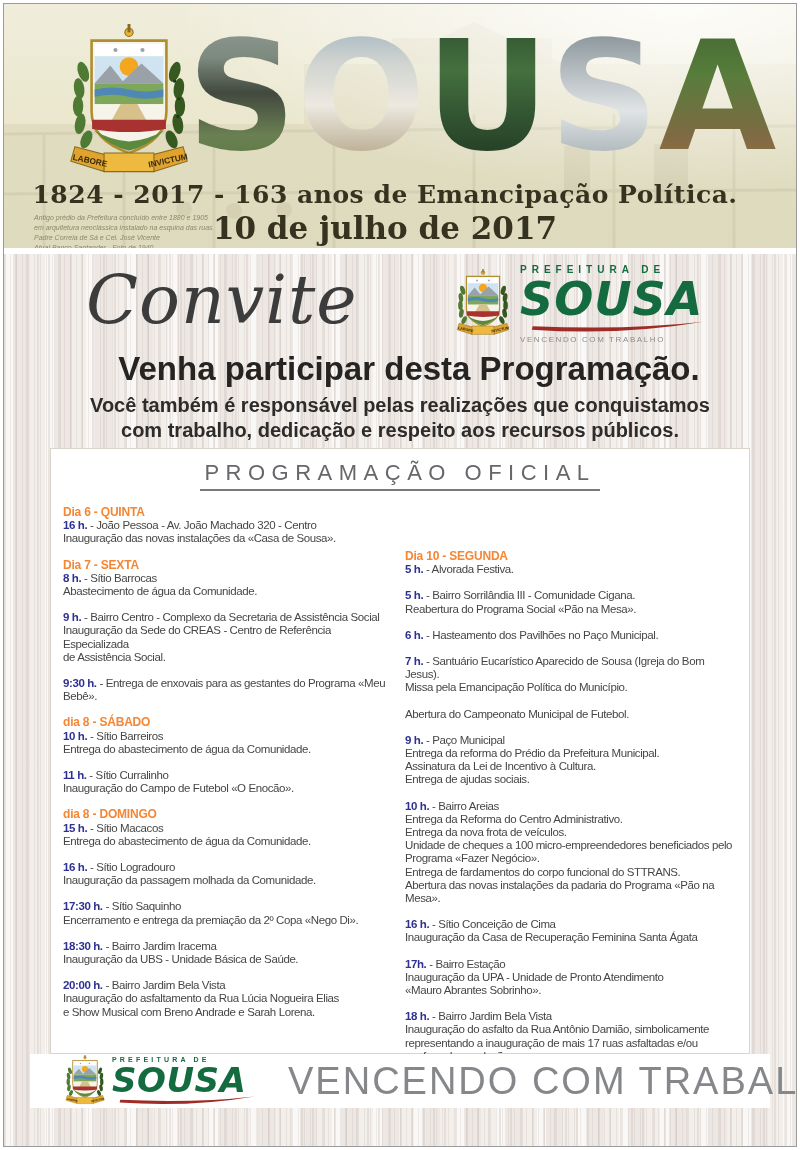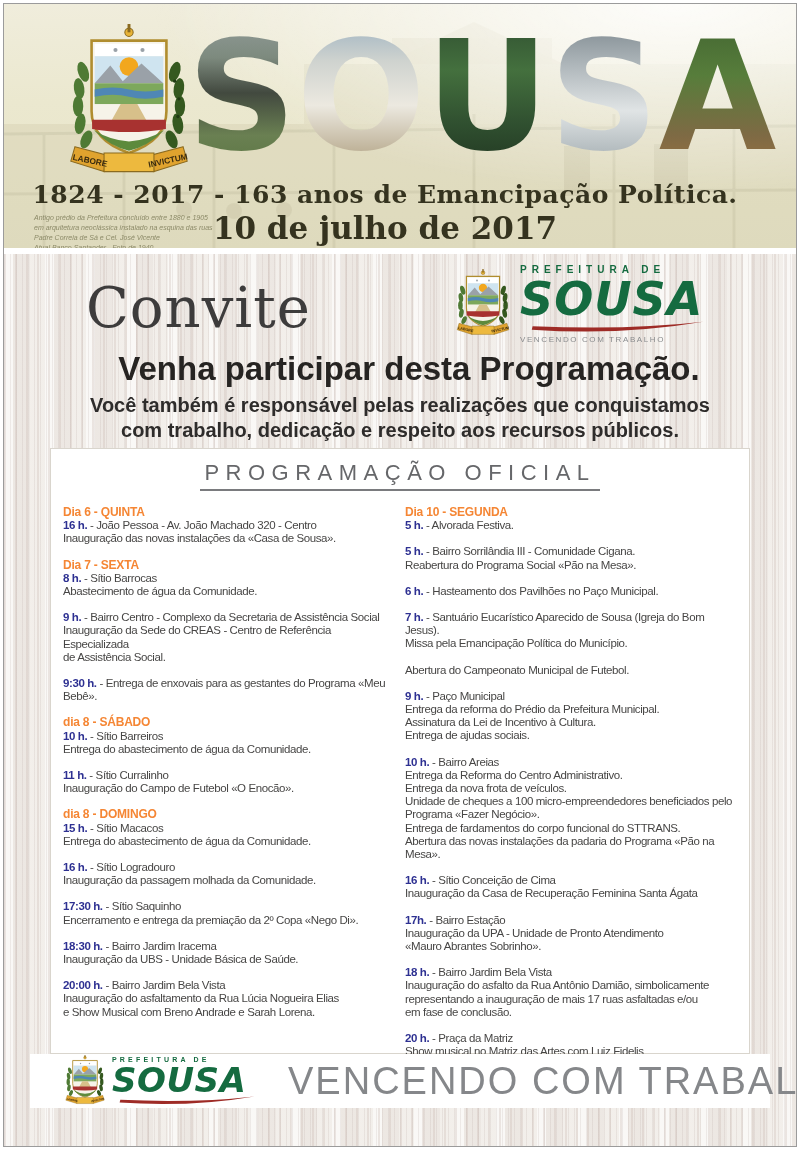--- a/index.html
+++ b/index.html
@@ -63,23 +63,23 @@
     font-family:"DejaVu Serif", serif; font-weight:bold;
     font-size:31px; color:#35331f;
   }
   .photo-caption {
     position:absolute; left:30px; top:209px; width:210px;
     font-size:7px; line-height:10px; color:#8c8a68; font-style:italic;
   }
 
   
   .convite {
-    position:absolute; left:82px; top:264px; width:300px;
-    font-family:"DejaVu Serif", serif; 
-    font-size:56px; line-height:80px; color:#3d3c3c; letter-spacing:1px;
+    position:absolute; left:82px; top:256px; width:300px;
+    font-family:"DejaVu Serif", serif; font-style:italic;
+    font-size:68px; line-height:80px; color:#3d3c3c; letter-spacing:1px;
   }
 
   .plogo { position:absolute; display:flex; align-items:center; }
   .plogo-lg { left:450px; top:260px; }
   .plogo-text { display:flex; flex-direction:column; }
   .plogo-pref { font-weight:bold; color:var(--green); }
   .plogo-lg .plogo-pref { font-size:10px; letter-spacing:5px; margin-bottom:1px; }
   .plogo-name {
     font-family:"DejaVu Sans", sans-serif; font-weight:bold; font-style:italic;
     color:var(--green); line-height:1;
@@ -111,21 +111,21 @@
     position:absolute; left:46px; top:444px; width:700px; height:606px;
     background:#ffffff; border:1px solid #d9d5cd;
   }
   .program-title-wrap { text-align:center; margin-top:11px; }
   .program-title {
     display:inline-block; font-size:22px; letter-spacing:6.5px; color:#66676a;
     border-bottom:2px solid #7a7b7e; padding:0 4px 3px 4px;
   }
   .columns { display:flex; padding:15px 10px 0 12px; }
   .col { width:340px; font-size:11.5px; line-height:13.2px; letter-spacing:-0.4px; color:var(--ink); }
-  .col + .col { margin-left:8px; }
+  .col + .col { margin-left:8px;margin-top:44px; }
   .day { color:var(--orange); font-weight:bold; font-size:12px; letter-spacing:-0.2px; }
   .event { margin-bottom:13px; }
   .time { color:var(--navy); font-weight:bold; }
 
   
   .footer-strip {
     position:absolute; left:26px; top:1050px; width:740px; height:54px;
     background:#ffffff; display:flex; align-items:center; padding-left:34px;
   }
   .footer-slogan {

